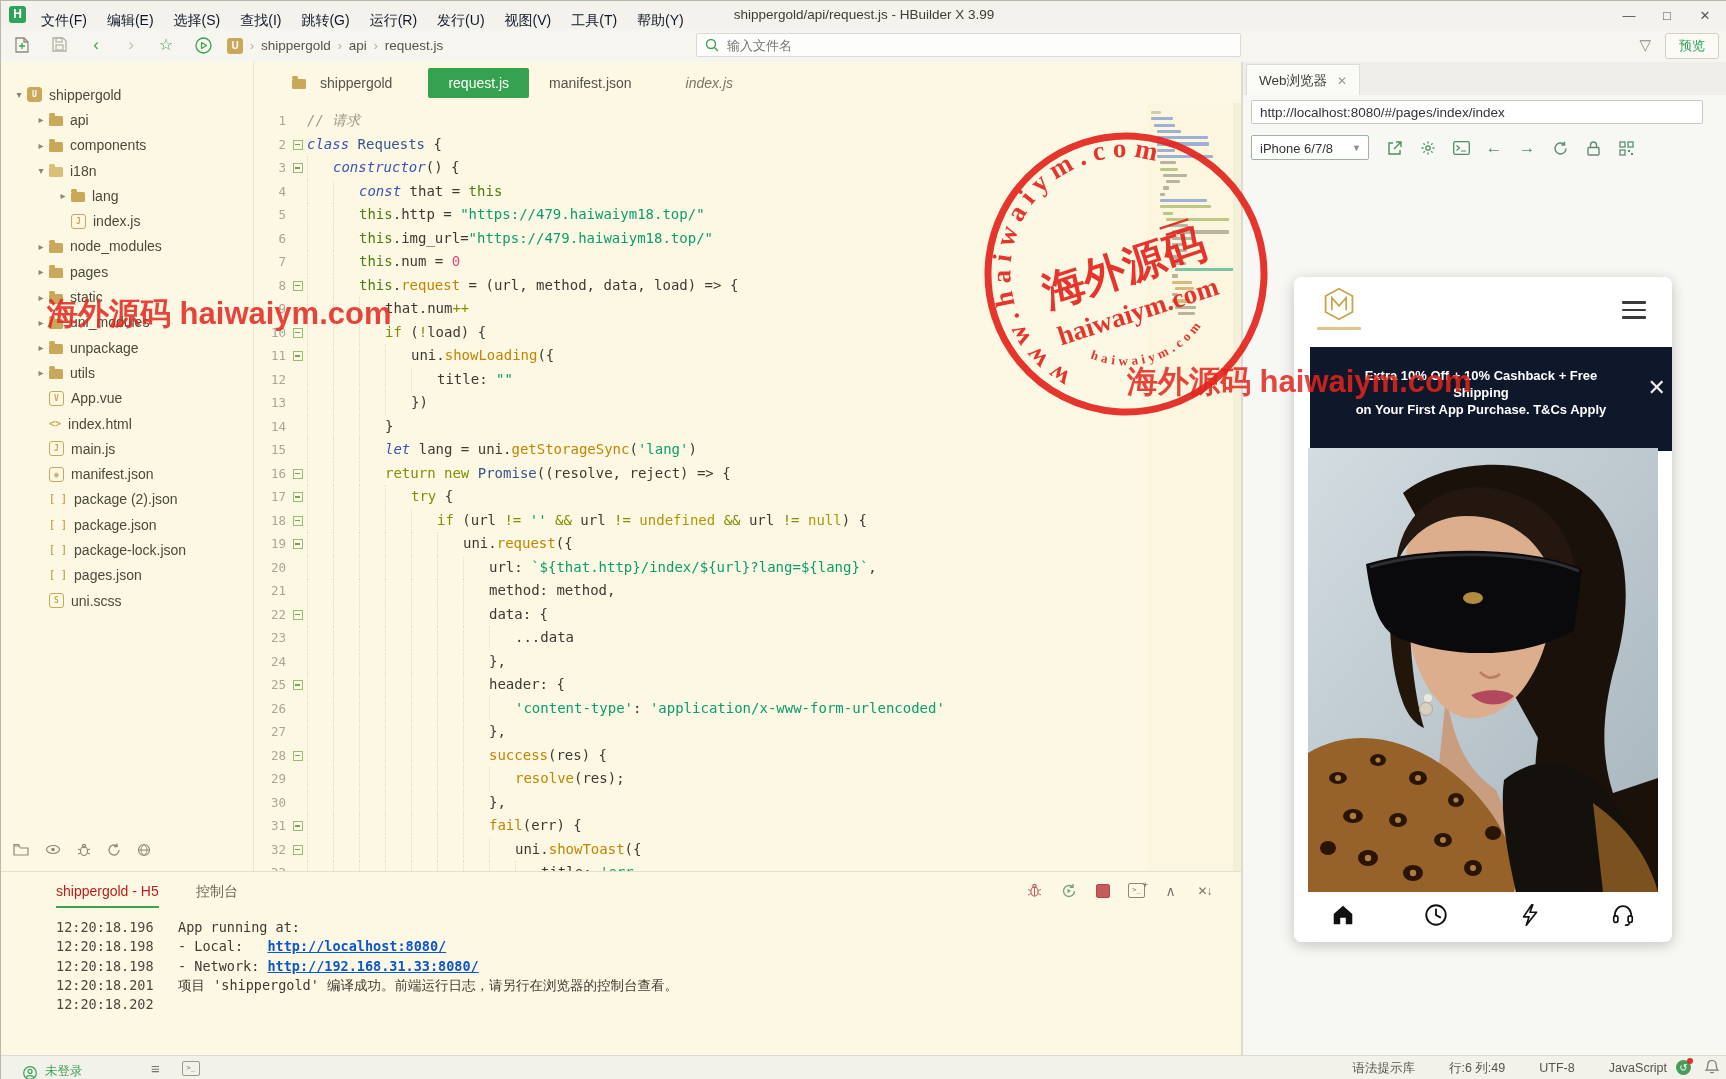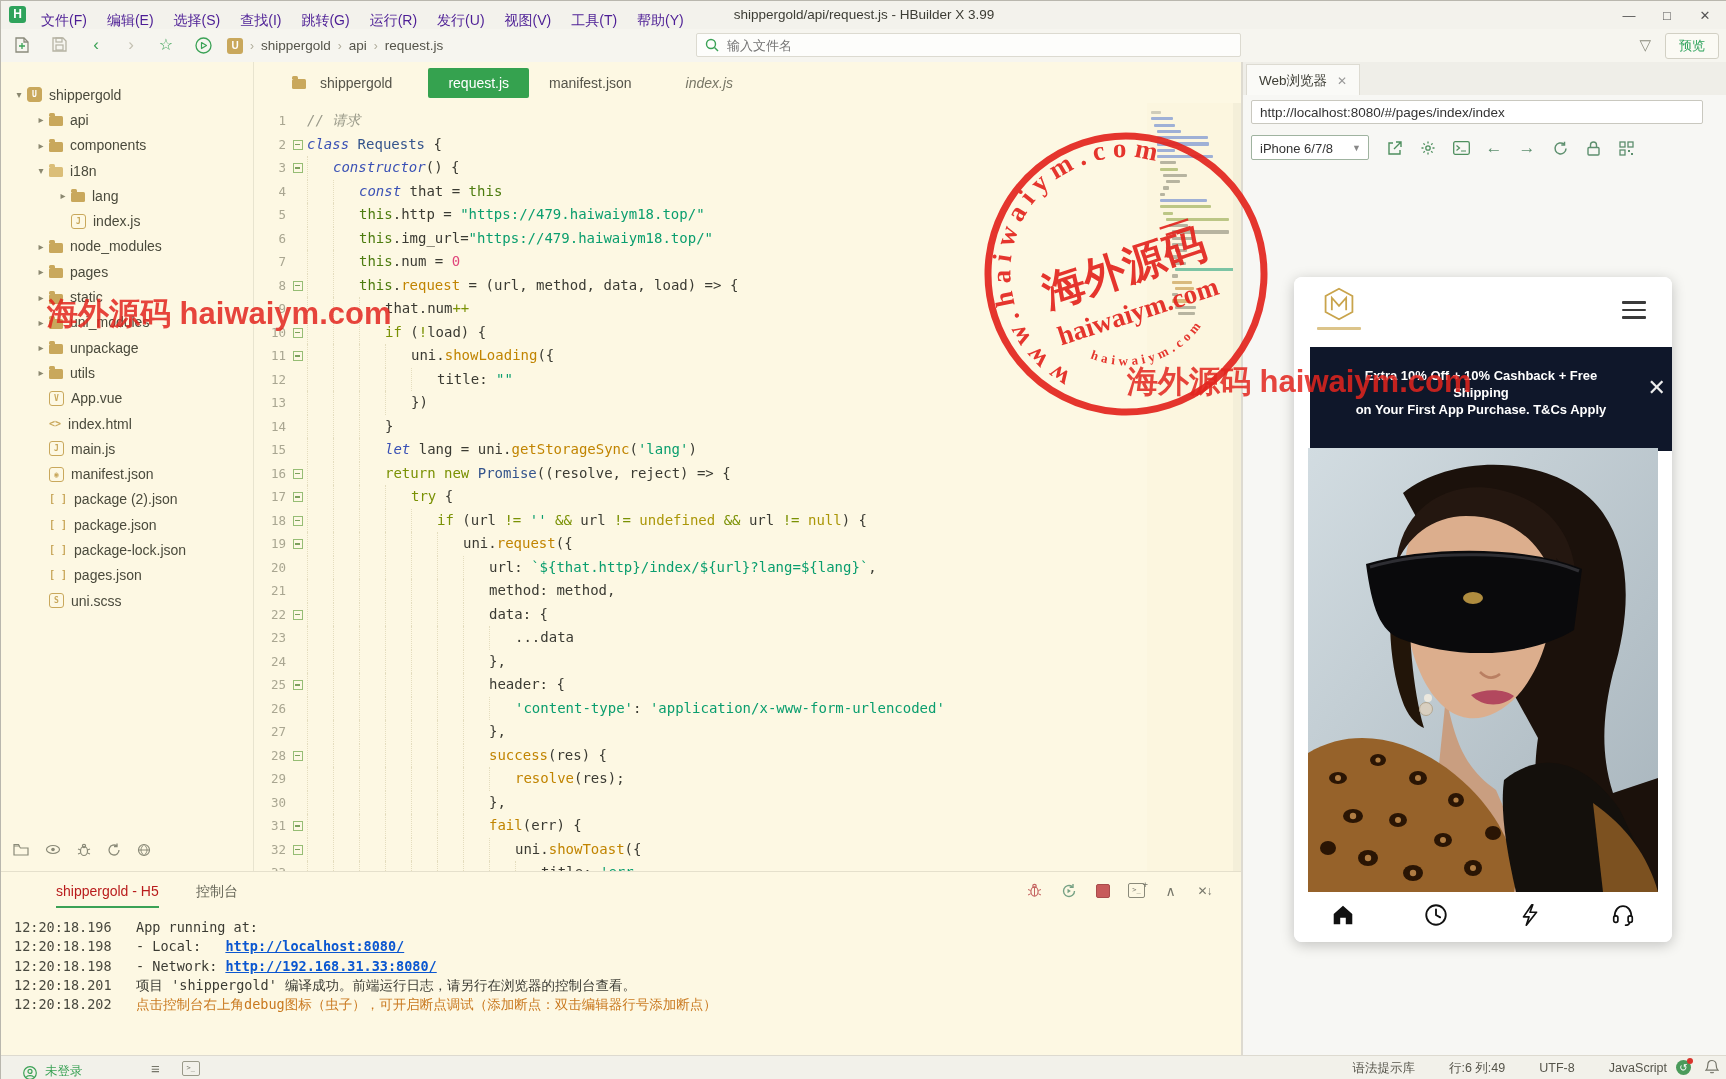--- a/index.html
+++ b/index.html
@@ -4,21 +4,21 @@
 <style>
   html,body{margin:0;padding:0;}
   body{width:1726px;height:1079px;position:relative;overflow:hidden;
        font-family:"Liberation Sans",sans-serif;background:#e8e8e4;}
   .app{position:absolute;inset:0;border:1px solid #b9b7ae;box-sizing:border-box;background:#FDF8E3;}
 
   
   .titlebar{position:absolute;left:0;top:0;width:1726px;height:28px;background:#F3F2EC;border-bottom:1px solid #E3E1D6;}
   .hx-logo{position:absolute;left:8px;top:5px;width:17px;height:17px;background:#2FA35C;border-radius:3px;color:#fff;font:bold 12px/17px "Liberation Sans",sans-serif;text-align:center;}
   .menus{position:absolute;left:30px;top:0;height:28px;display:flex;}
-  .menu-item{padding:5px 10px;font-size:14px;line-height:28px;color:#4c1d95;cursor:default;}
+  .menu-item{padding:5px 10px;font-size:14px;line-height:28px;color:#0f172a;cursor:default;}
   .win-title{position:absolute;left:0;right:0;top:0;text-align:center;font-size:13.5px;line-height:28px;color:#3c3c34;pointer-events:none;}
   .win-btns{position:absolute;right:6px;top:0;height:28px;display:flex;align-items:center;gap:22px;padding-right:8px;}
   .win-btn{font-size:13px;color:#555;width:16px;text-align:center;}
 
   
   .toolbar{position:absolute;left:0;top:28px;width:1726px;height:33px;background:#F6F5EF;border-bottom:1px solid #E3E1D6;}
   .tb-ico{position:absolute;top:5px;width:22px;height:22px;text-align:center;font-size:16px;line-height:22px;color:#9a9a8c;}
   .tb-ico svg{display:block;margin:3px auto;}
   .tb-green{color:#3BA256;}
   .breadcrumb{position:absolute;left:226px;top:0;height:33px;display:flex;align-items:center;gap:7px;font-size:13.5px;color:#55544a;}
@@ -105,21 +105,21 @@
   .ctab{position:absolute;top:0;font-size:14px;line-height:30px;color:#b91c1c;}
   .ctab.active{border-bottom:2px solid #3BA256;}
   .ctab.t2{color:#6a6a5c;}
   .cicons{position:absolute;right:28px;top:6px;display:flex;gap:17px;align-items:center;color:#76766a;}
   .cicons .ci{width:17px;height:17px;display:flex;align-items:center;justify-content:center;font-size:13px;}
   .stop-sq{width:12px;height:12px;background:#C75B5B;border:1px solid #a94c4c;border-radius:2px;}
   .term-box{width:16px;height:13px;border:1px solid #8a8a7a;border-radius:2px;font:7px/13px "DejaVu Sans Mono",monospace;text-align:center;color:#76766a;position:relative;}
   .term-box sup{position:absolute;right:-4px;top:-6px;font-size:9px;}
   .logs{position:absolute;left:0;top:46px;width:100%;}
   .log-line{height:19.3px;line-height:19.3px;font-family:"DejaVu Sans Mono",monospace;font-size:13.5px;white-space:pre;display:flex;}
-  .log-time{flex:none;width:108px;padding-left:13px;color:#4a4a40;}
+  .log-time{flex:none;width:108px;padding-left:13px;color:#4a4a40;margin-left:42px;}
   .log-body{padding-left:14px;color:#3b3b33;}
   .log-body .warn{color:#C9781E;}
   .log-body .link{color:#0b57d0;text-decoration:underline;font-weight:bold;}
 
   
   .statusbar{position:absolute;left:0;top:1054px;width:1726px;height:25px;background:#F2F1EA;border-top:1px solid #DDDAD0;box-sizing:border-box;font-size:12.5px;color:#55544a;}
   .sb-left{position:absolute;left:22px;top:0;height:24px;display:flex;align-items:flex-end;gap:8px;color:#3BA256;}
   .sb-mid{position:absolute;left:150px;top:0;height:24px;display:flex;align-items:center;gap:22px;color:#76766a;}
   .sb-right{position:absolute;right:60px;top:0;height:24px;display:flex;align-items:center;gap:34px;}
   .sb-upd{position:absolute;right:36px;top:4px;width:15px;height:15px;background:#4a9a5a;border-radius:50%;color:#fff;font-size:10px;line-height:15px;text-align:center;}
@@ -621,21 +621,21 @@
           </span>
         <span class="ci" style="font-size:14px">∧</span>
         <span class="ci" style="font-size:12px;letter-spacing:-1px">✕↓</span>
       </div>
     </div>
     <div class="logs" id="logs">
         <div class="log-line"><span class="log-time">12:20:18.196</span><span class="log-body"><span class="pl">App running at:</span></span></div>
         <div class="log-line"><span class="log-time">12:20:18.198</span><span class="log-body"><span class="pl">- Local:   </span><span class="link">http://localhost:8080/</span></span></div>
         <div class="log-line"><span class="log-time">12:20:18.198</span><span class="log-body"><span class="pl">- Network: </span><span class="link">http://192.168.31.33:8080/</span></span></div>
         <div class="log-line"><span class="log-time">12:20:18.201</span><span class="log-body"><span class="pl">项目 'shippergold' 编译成功。前端运行日志，请另行在浏览器的控制台查看。</span></span></div>
-        <div class="log-line"><span class="log-time">12:20:18.202</span><span class="log-body"><span class="warn">点击控制台右上角debug图标（虫子），可开启断点调试（添加断点：双击编辑器行号添加断点）</span></span></div>
+        <div class="log-line"><span class="log-time">12:20:18.202</span></div>
       </div>
   </div>
 
   <div class="statusbar">
     <div class="sb-left">
       <svg width="14" height="14" viewBox="0 0 14 14">
           <circle cx="7" cy="7" r="6.3" fill="none" stroke="#3BA256" stroke-width="1.2"></circle>
           <circle cx="7" cy="5.4" r="2" fill="none" stroke="#3BA256" stroke-width="1.2"></circle>
           <path d="M3.2,11.2 c1,-2 6.6,-2 7.6,0" fill="none" stroke="#3BA256" stroke-width="1.2"></path>
         </svg>

